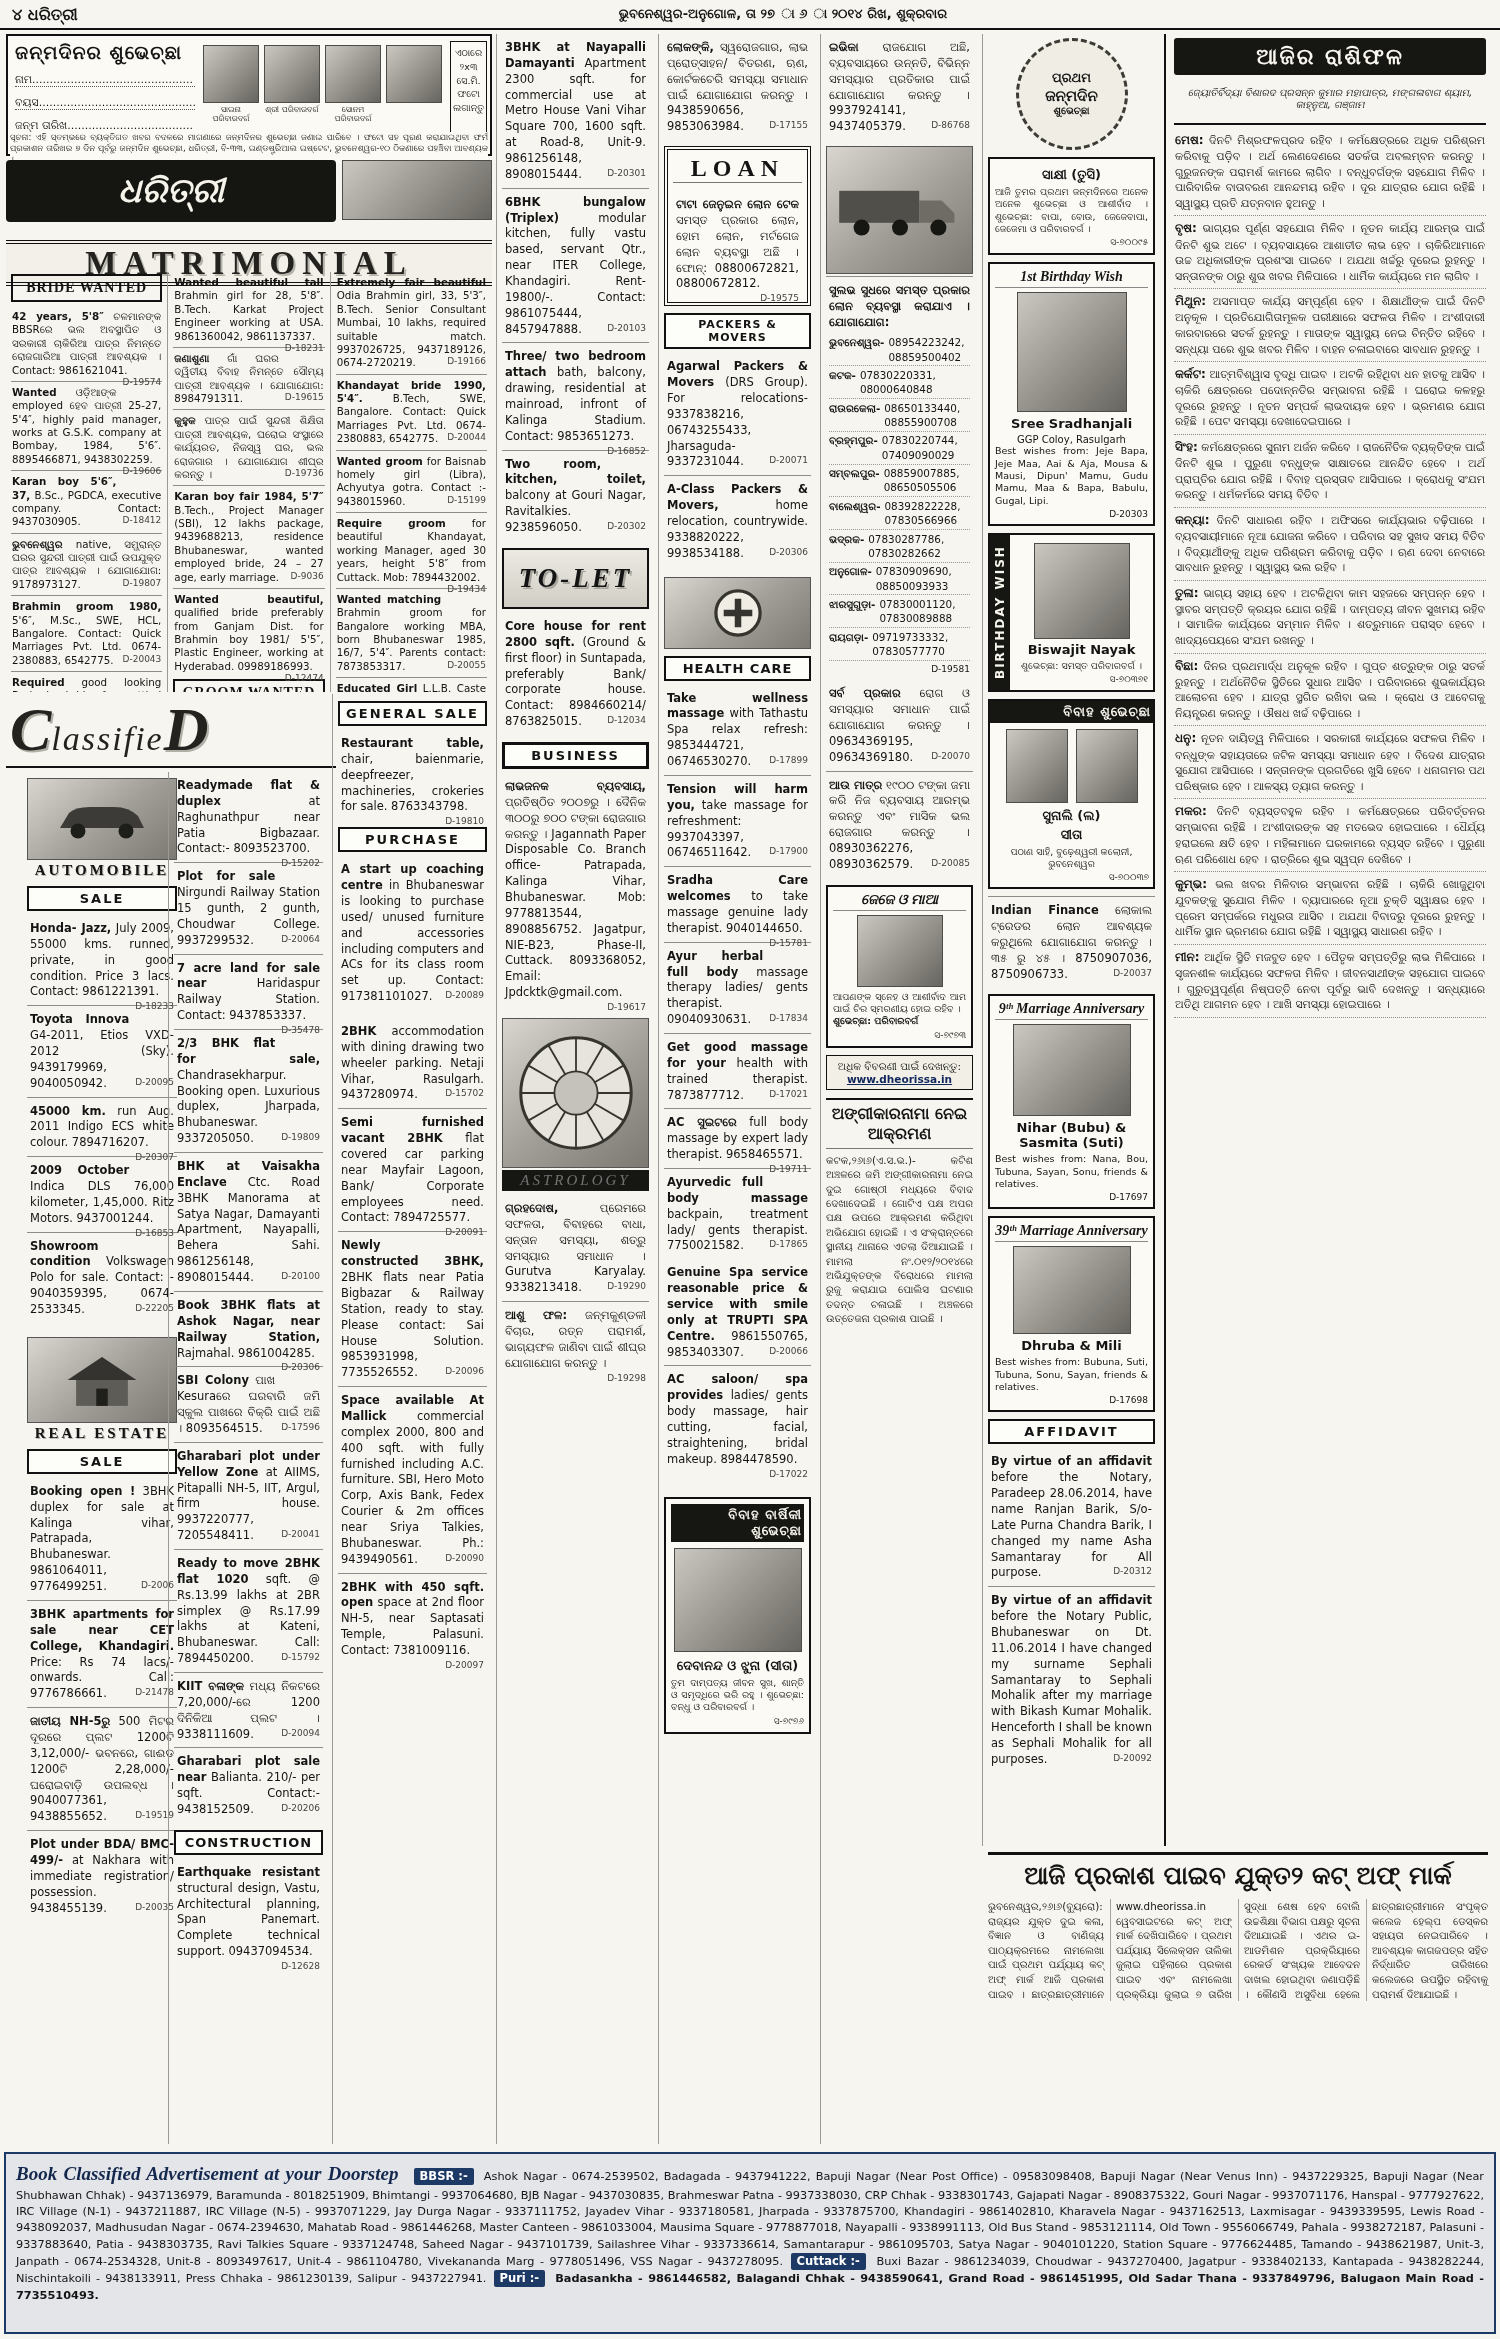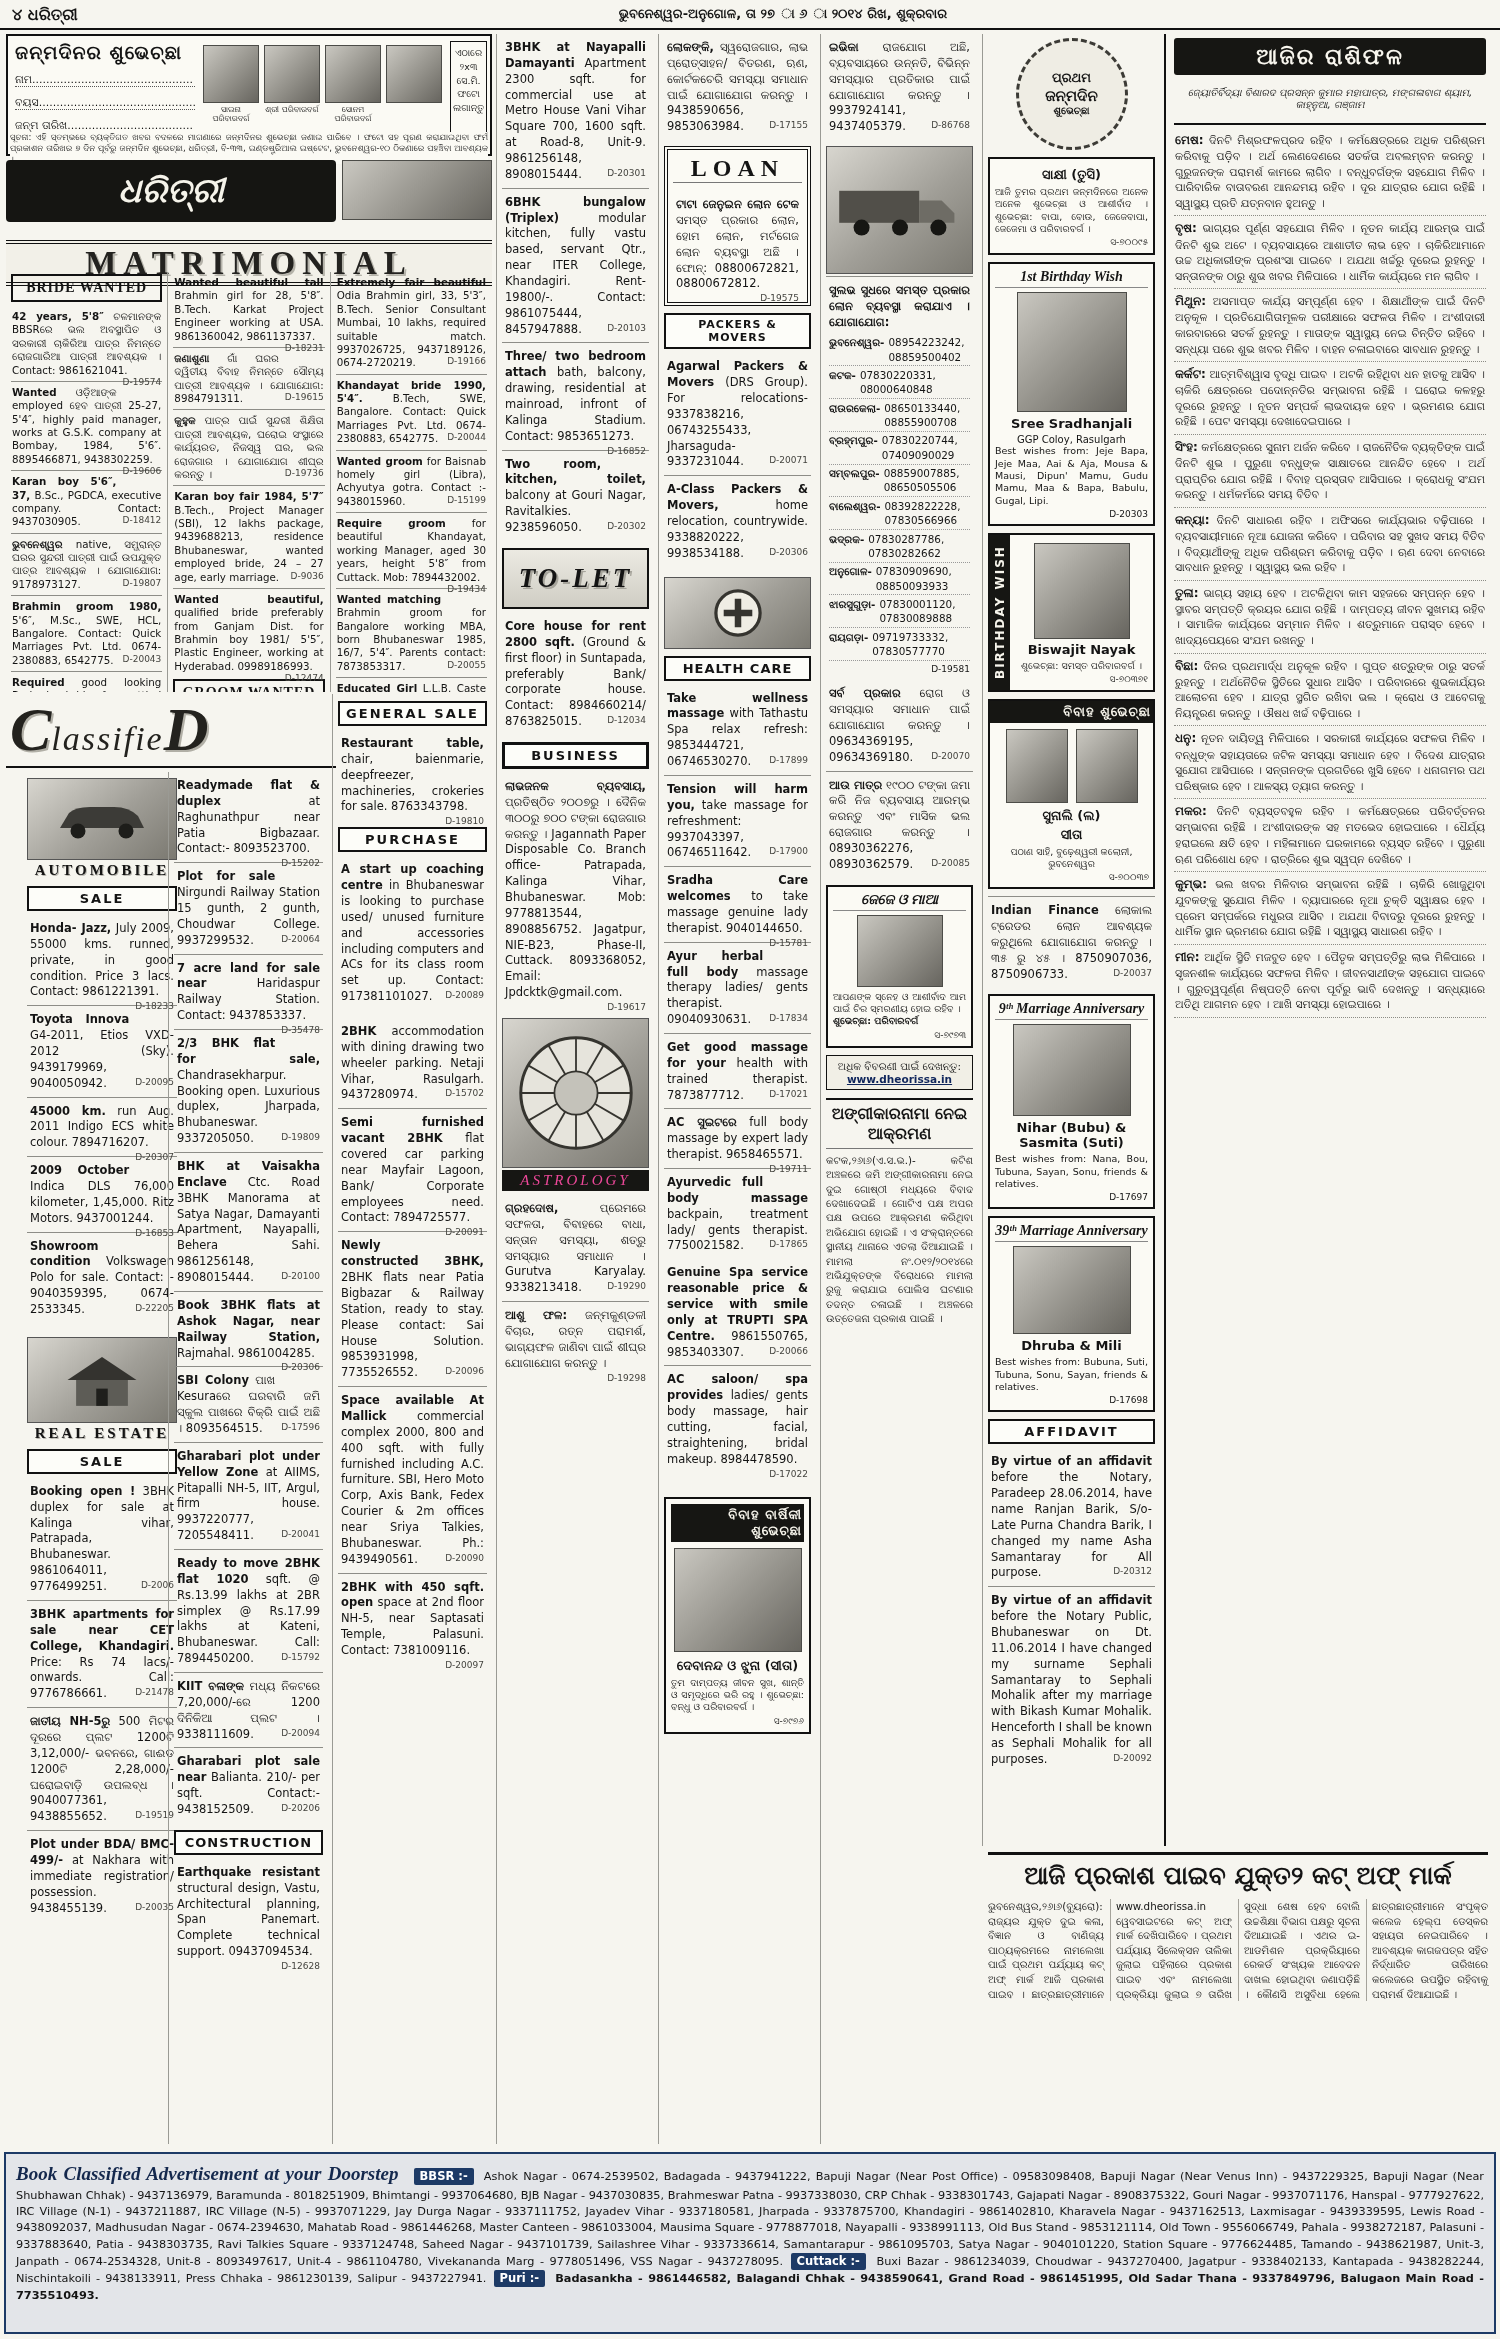--- a/index.html
+++ b/index.html
@@ -54,21 +54,21 @@
 .bb{border:2.5px solid #1d3a66;background:#e3e5e9;height:100%;padding:6px 10px;line-height:1.45;font-size:11.3px;text-align:justify}
 .bb-title{font-family:"Liberation Serif",serif;font-style:italic;font-weight:bold;font-size:19px;color:#14284d;margin-right:8px}
 .chip{background:#1d3a66;color:#fff;font-weight:bold;padding:0 6px;margin:0 5px 0 2px;border-radius:2px;display:inline-block;font-size:11.5px}
 .clist{font-size:10.4px}
 .crow{display:flex;justify-content:space-between;border-bottom:1px dotted #999;padding:1.5px 0}
 .crow b{white-space:nowrap;margin-right:4px}
 .promo{border:1.5px solid #111;text-align:center;padding:4px;margin:7px 0;font-size:10.5px;background:#f1efe6}
 .promo a{font-weight:bold;text-decoration:underline;color:#10265c}
 .news-title{font-weight:bold;font-size:16px;text-align:center;line-height:1.25;padding:4px 0;border-top:2px solid #111;border-bottom:1px solid #777;margin-top:8px}
 .news-body{font-size:10.3px;line-height:1.4;text-align:justify;padding-top:4px}
-.ribbon{background:#161613;color:#ec4899;font-family:"Liberation Serif",serif;font-style:italic;text-align:center;font-size:15px;letter-spacing:3px;padding:2px 0;margin:2px 0 4px}
+.ribbon{background:#161613;color:#737373;font-family:"Liberation Serif",serif;font-style:italic;text-align:center;font-size:15px;letter-spacing:3px;padding:2px 0;margin:2px 0 4px}
 </style>
 </head>
 <body>
 
 <div id="page">
 
   <div class="z topbar" style="left:0;top:0;width:1500px;height:30px">
     <span>୪  ଧରିତ୍ରୀ</span>
     <span style="font-size:13px">ଭୁବନେଶ୍ୱର-ଅନୁଗୋଳ, ତା ୨୭ ା ୬ ା ୨୦୧୪ ରିଖ, ଶୁକ୍ରବାର</span>
     <span></span>

